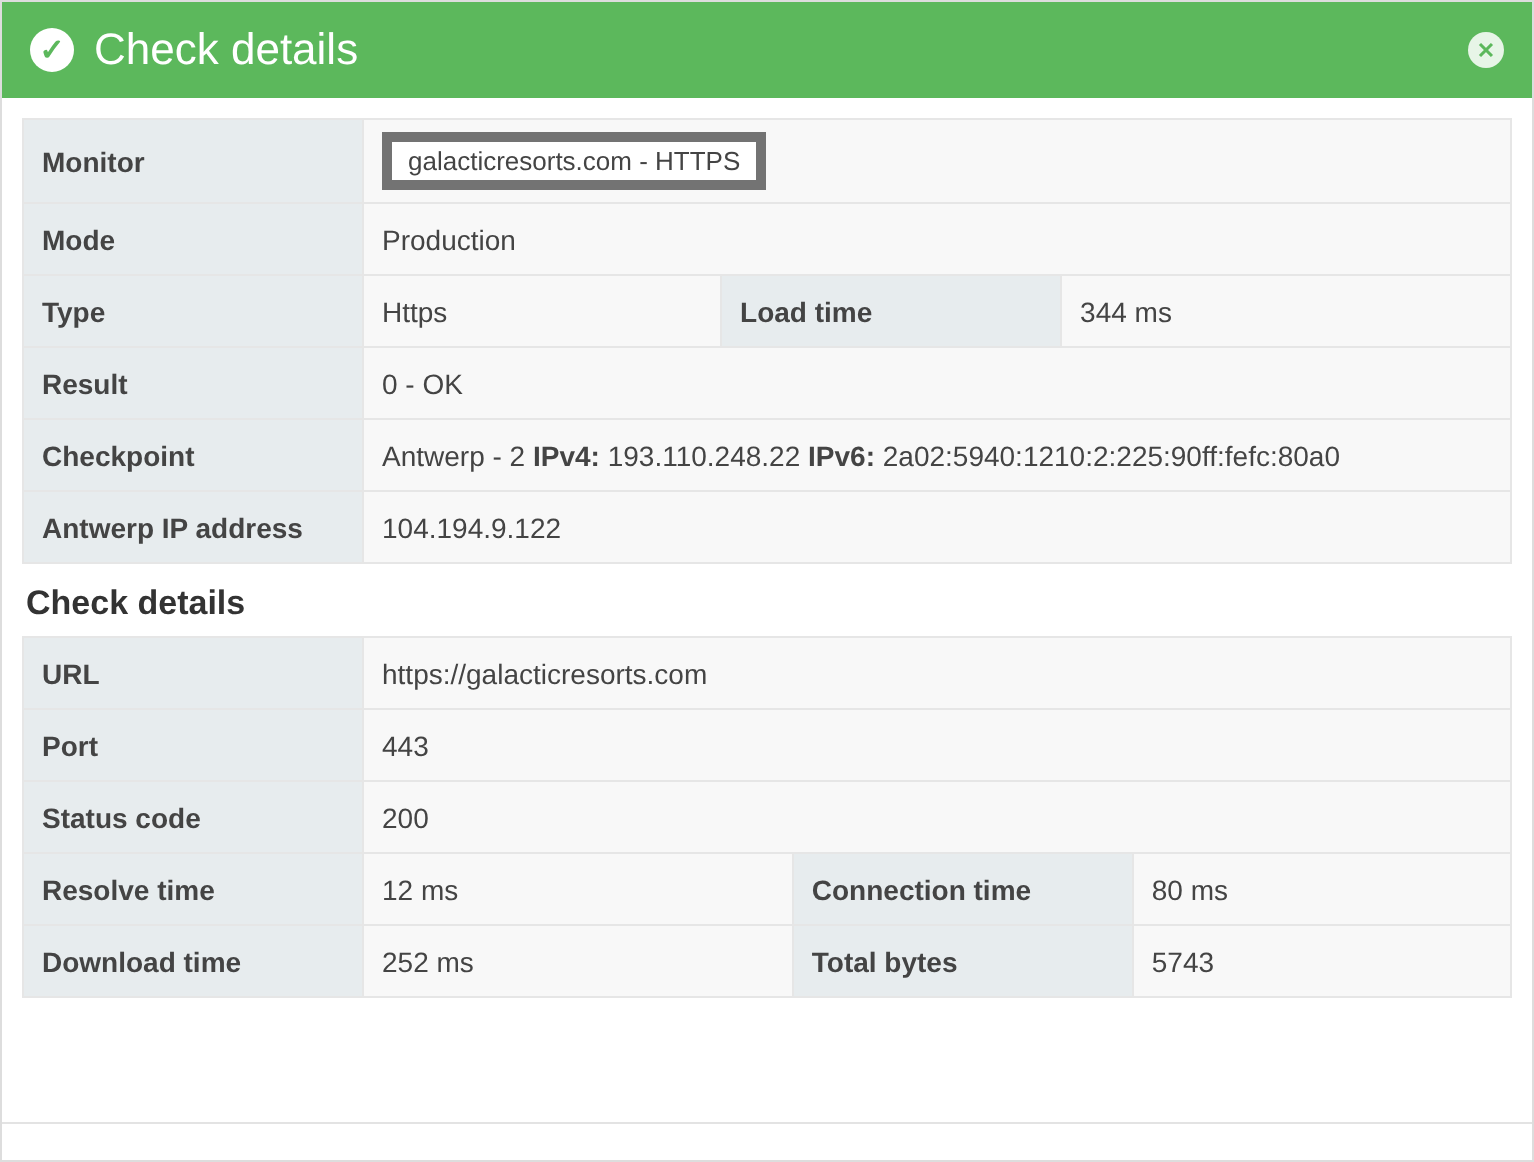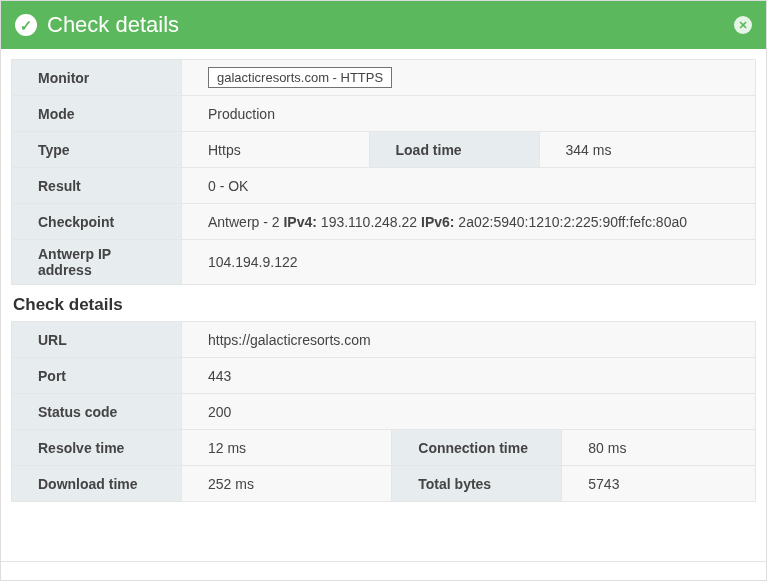--- a/index.html
+++ b/index.html
@@ -67,41 +67,41 @@
   table.kv {
     width: 100%;
     border-collapse: collapse;
     border: 1px solid #e6e6e6;
     background: #f8f8f8;
     margin-bottom: 8px;
   }
   table.kv tr { height: 36px; }
   table.kv td, table.kv th {
     border: 1px solid #e6e6e6;
-    padding: 6px 26px;
+    padding: 6px 9px;
     vertical-align: middle;
   }
   table.kv th {
     text-align: left;
     font-weight: 600;
     background: #e7ecee;
     color: #444;
     width: 170px;
   }
   .col4-k1 { width: 170px; }
   .col4-k2 { width: 200px; }
   .section-title {
     font-size: 17px;
     font-weight: 700;
     color: #333;
     margin: 10px 0 6px 2px;
   }
   .tag {
     display: inline-block;
-    border: 1px solid #737373;
+    border: 5px solid #737373;
     background: #fff;
     padding: 2px 8px;
     font-size: 13px;
     color: #444;
   }
   .cp-line b { font-weight: 700; text-align: right; }
   .modal-footer {
     border-top: 1px solid #e3e3e3;
     padding: 8px 10px 10px 10px;
     display: flex;

